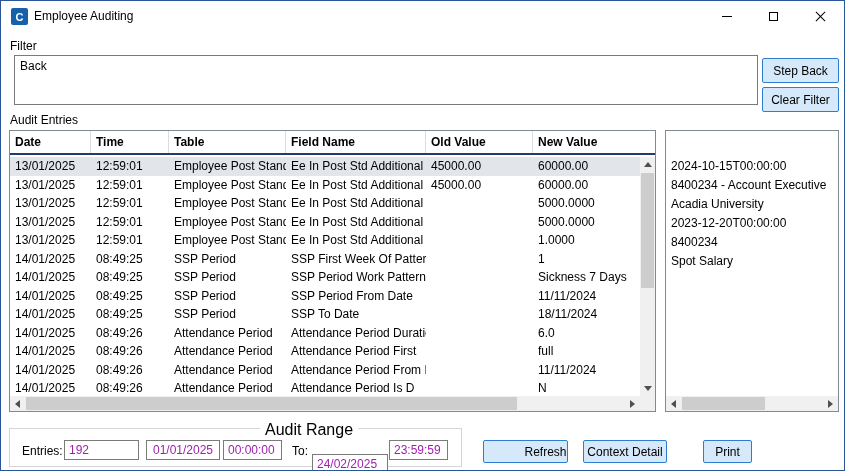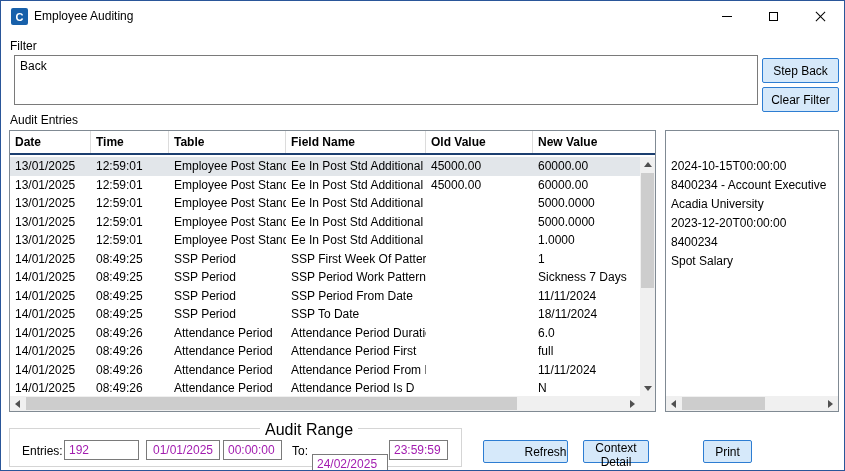--- a/index.html
+++ b/index.html
@@ -80,21 +80,21 @@
   .input{position:absolute;height:20px;border:1px solid #7a7a7a;background:#fff;font-family:"Liberation Sans",sans-serif;font-size:12px;padding:0 4px;color:#a21caf;}
   .entries-label{left:12px;top:15px;}
   .entries-input{left:54px;top:11px;width:75px;}
   .from-date{left:136px;top:11px;width:74px;text-align:center;}
   .from-time{left:213px;top:11px;width:59px;}
   .to-label{left:282px;top:15px;}
   .to-date{left:302px;top:25px;width:76px;}
   .to-time{left:379px;top:11px;width:59px;}
 
   .refresh-btn{left:482px;top:439px;width:85px;height:23px;padding-left:40px;}
-  .context-btn{left:582px;top:439px;width:66px;height:23px;}
+  .context-btn{left:582px;top:439px;width:84px;height:23px;}
   .print-btn{left:702px;top:439px;width:49px;height:23px;}
   .cancel-btn{left:762px;top:439px;width:76px;height:23px;margin-top:44px;}
 </style>
 </head>
 <body>
 
 <div class="window">
 
   <div class="titlebar">
     <div class="app-icon">

